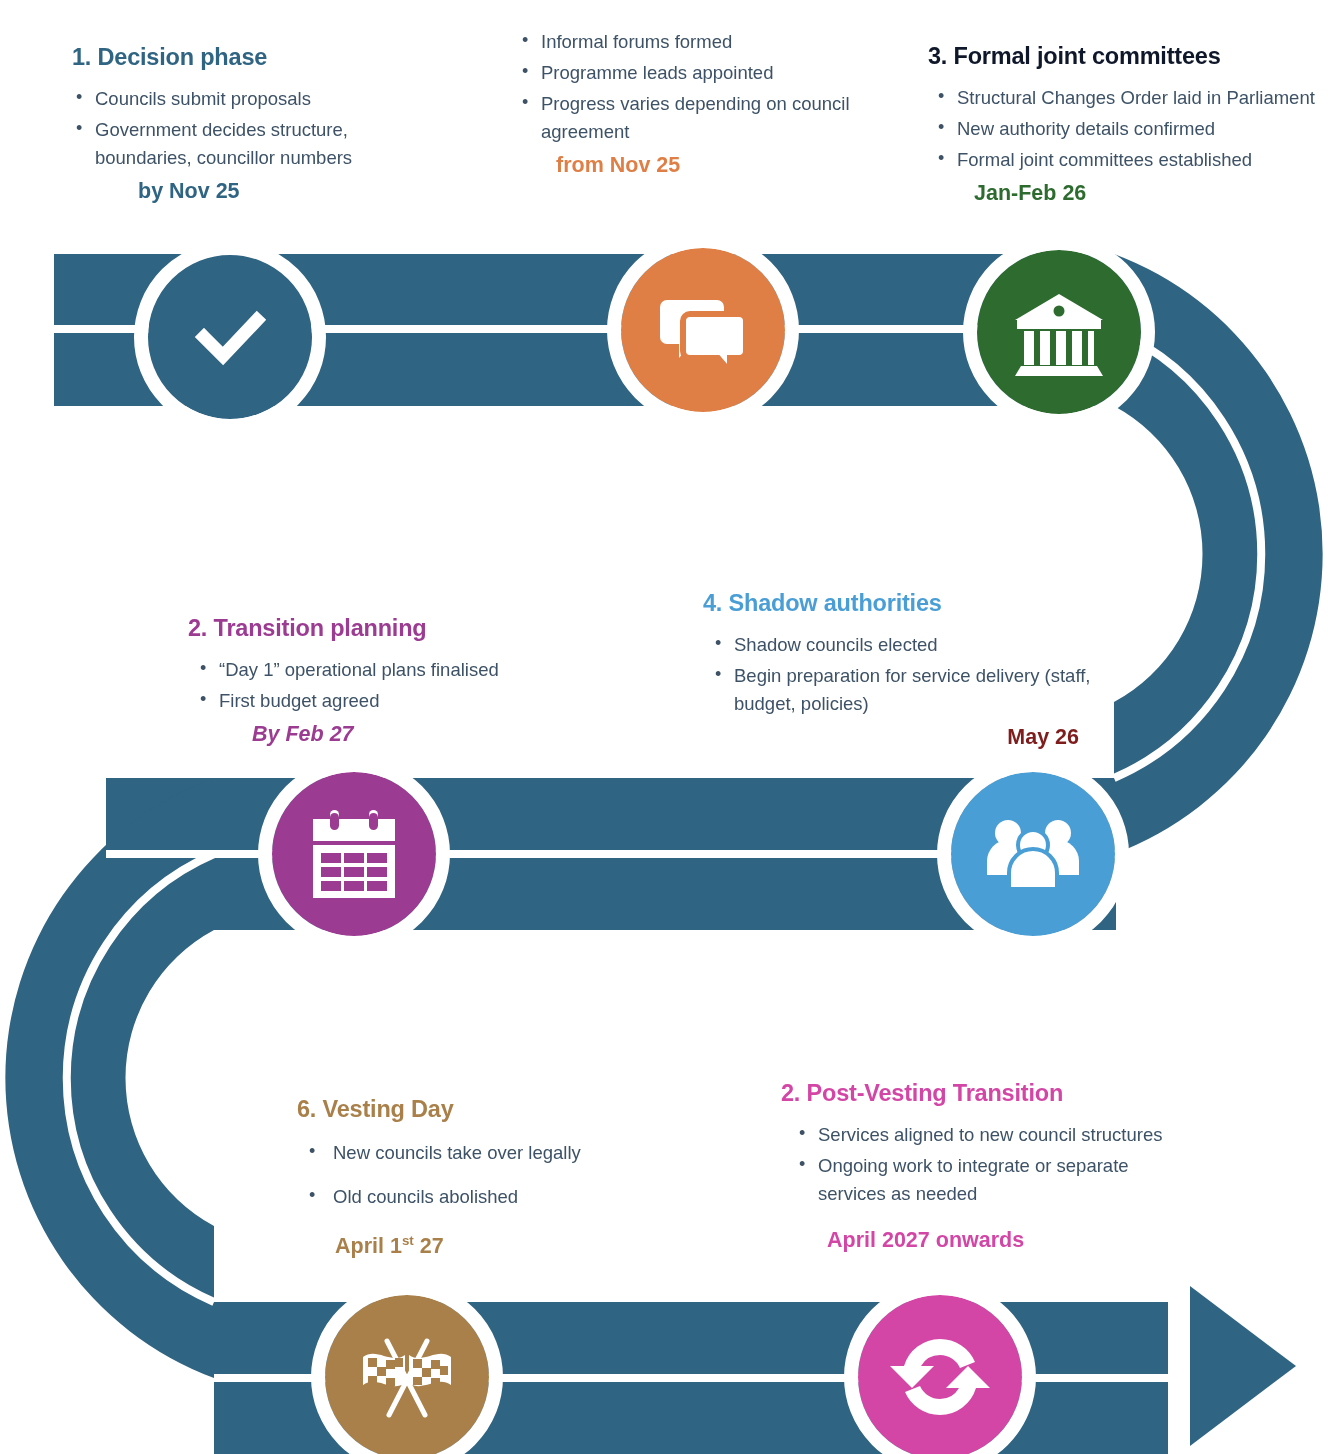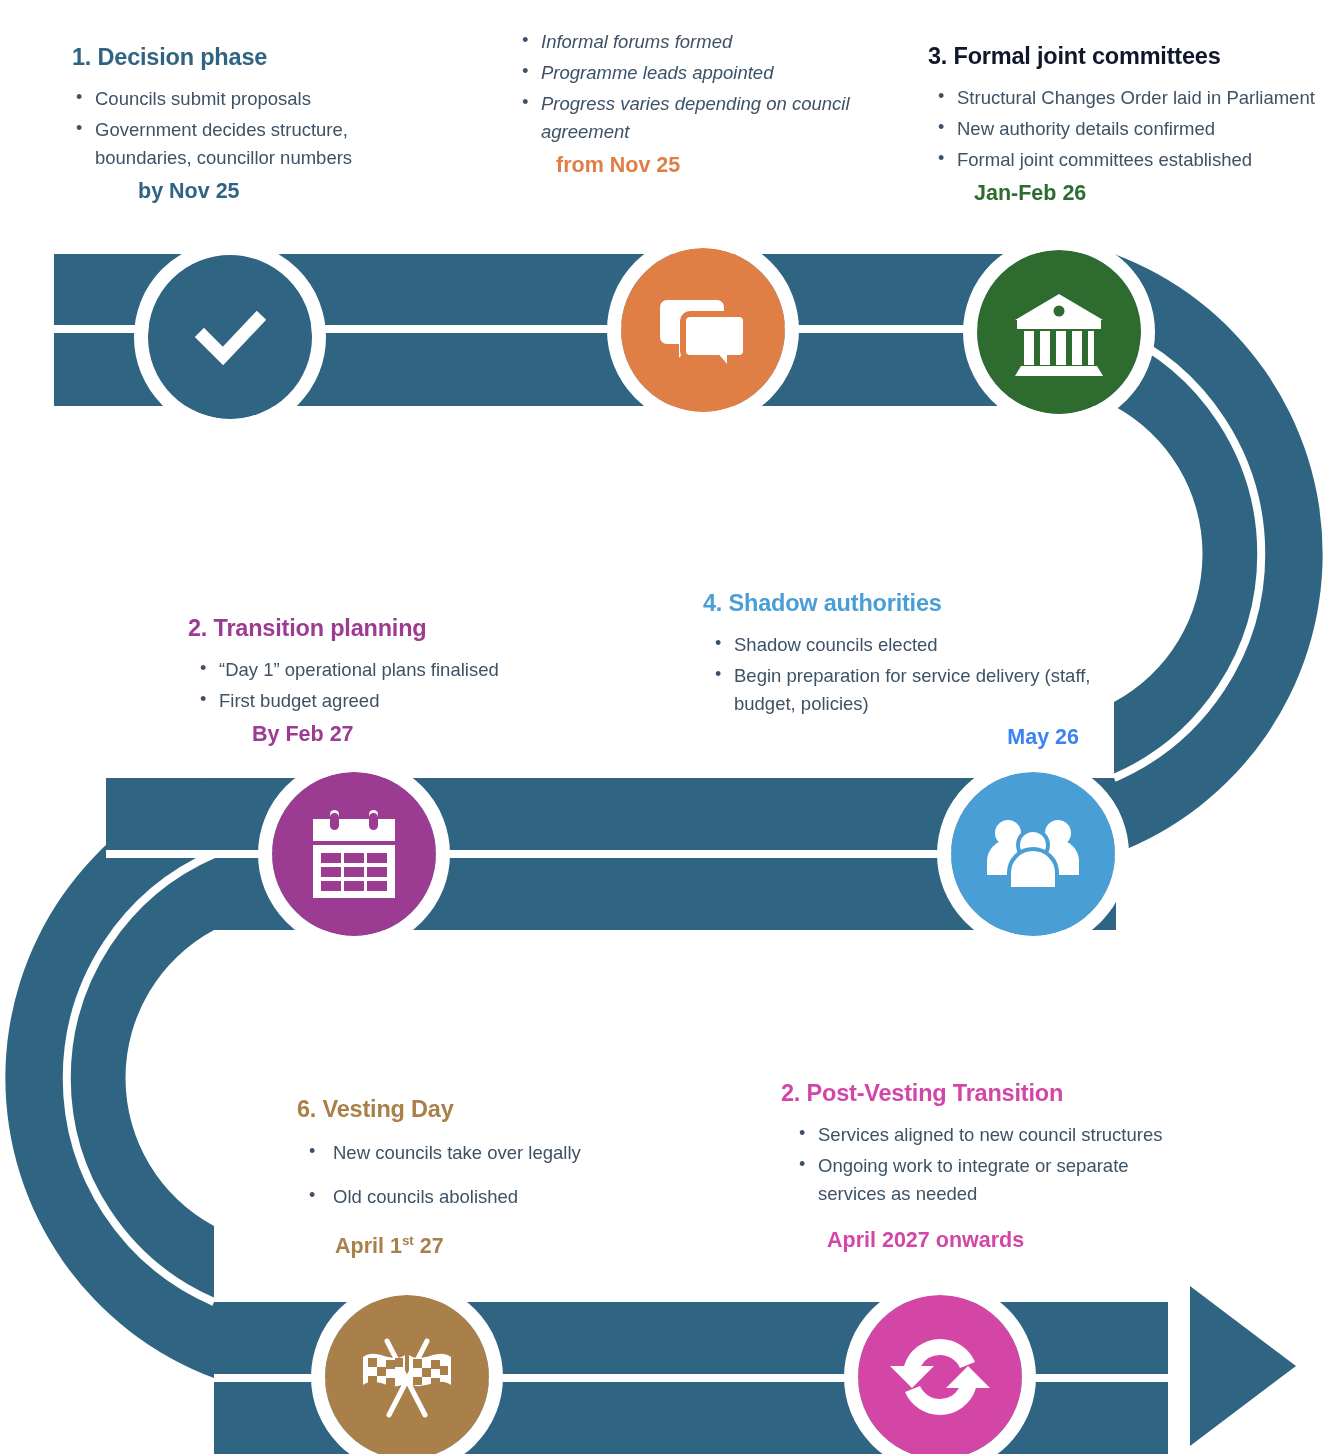--- a/index.html
+++ b/index.html
@@ -37,33 +37,33 @@
   }
   .block .when{
     font-size:21.5px;font-weight:bold;margin-top:7px;
   }
   .when sup{font-size:0.62em;vertical-align:super;}
 
   
   #b1{left:72px;  top:44px;  width:360px;}
   #b1 .when{margin-left:66px;}
   #b2{left:488px; top:28px;  width:370px;}
-  #b2 ul{margin-left:30px;font-style:italic;}
+  #b2 ul{margin-left:30px;}
   #b2 .when{margin-left:68px;}
   #b3{left:928px; top:43px;  width:392px;}
   #b3 ul{margin-left:6px;}
   #b3 .when{margin-left:46px;}
 
   #b4{left:703px; top:590px; width:400px;}
   #b4 ul{margin-left:8px;}
   #b4 .when{text-align:right;padding-right:24px;}
   #b5{left:184px; top:615px; width:330px;}
   #b5 h3{text-align:left;margin-left:4px;}
   #b5 ul{margin-left:12px;}
-  #b5 .when{margin-left:68px;}
+  #b5 .when{margin-left:68px;font-style:italic;}
 
   #b6{left:297px; top:1096px;width:300px;}
   #b6 ul{margin-top:14px;margin-left:6px;}
   #b6 li{padding-left:30px;margin-top:16px;}
   #b6 li:before{left:6px;}
   #b6 .when{margin-top:22px;margin-left:38px;}
   #b7{left:781px; top:1080px;width:420px;}
   #b7 ul{margin-top:14px;margin-left:14px;}
   #b7 .when{margin-top:20px;margin-left:46px;}
 
@@ -235,21 +235,21 @@
     </ul>
     <div class="when" style="color:#2d6b2f">Jan-Feb 26</div>
   </div>
 
   <div class="block" id="b4">
     <h3 style="color:#4a9ed6">4. Shadow authorities</h3>
     <ul>
       <li>Shadow councils elected</li>
       <li>Begin preparation for service delivery (staff, budget, policies)</li>
     </ul>
-    <div class="when" style="color:#3b82f6">May 26</div>
+    <div class="when" style="color:#7f1d1d">May 26</div>
   </div>
 
   <div class="block" id="b5">
     <h3 style="color:#9c3b92">2. Transition planning</h3>
     <ul>
       <li>“Day 1” operational plans finalised</li>
       <li>First budget agreed</li>
     </ul>
     <div class="when" style="color:#9c3b92">By Feb 27</div>
   </div>

